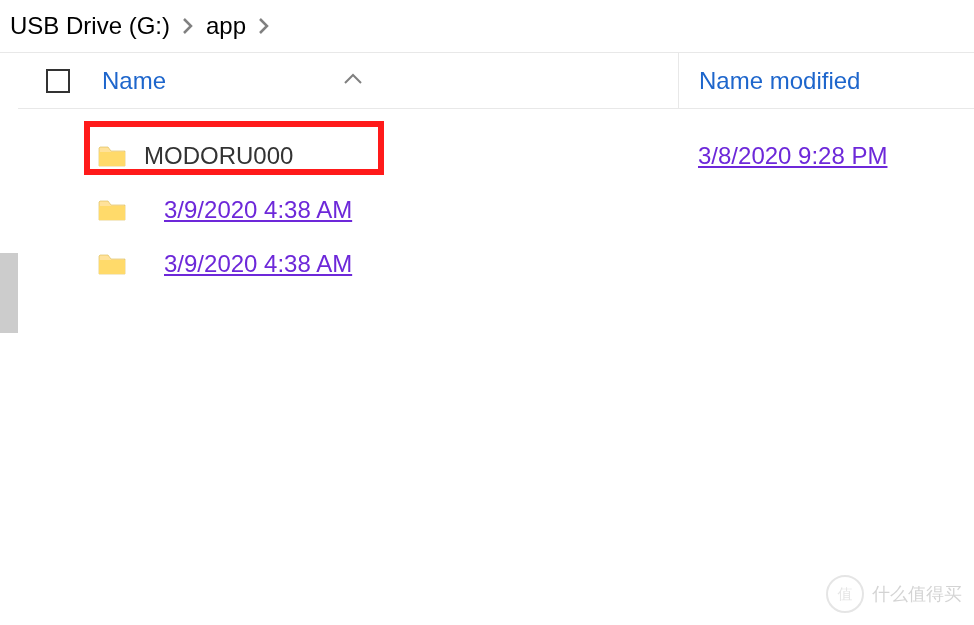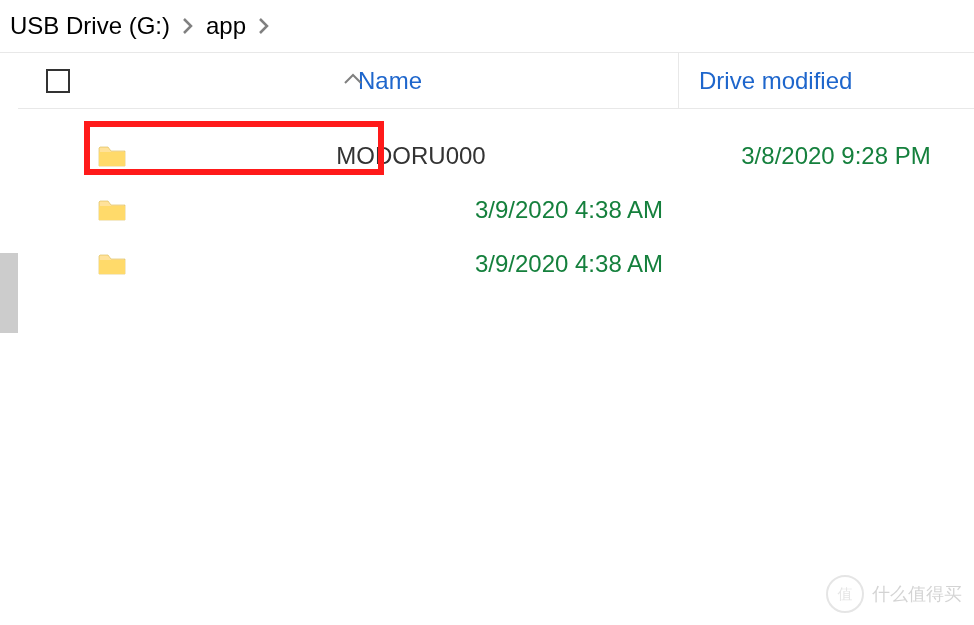--- a/index.html
+++ b/index.html
@@ -22,21 +22,20 @@
     }
     .breadcrumb .crumb { cursor: default; }
     .breadcrumb .chev {
       display: inline-flex;
       align-items: center;
       color: #808080;
     }
     .content {
       display: flex;
       height: calc(100% - 60px);
-      text-align: center;
     }
     .gutter {
       width: 18px;
       background: #fff;
       position: relative;
     }
     .gutter::after {
       content: "";
       position: absolute;
       left: 0;
@@ -98,21 +97,21 @@
     .row .icon-wrap {
       width: 46px;
       display: flex;
       align-items: center;
     }
     .folder-icon {
       width: 28px;
       height: 24px;
     }
     .row .fname { flex: 0 0 534px; }
-    .row .fdate { flex: 1; padding-left: 20px; color: #15803d; }
+    .row .fdate { flex: 1; padding-left: 20px; color: #6d28d9; text-decoration: underline; }
     .highlight {
       position: absolute;
       border: 6px solid #ff1a1a;
       pointer-events: none;
     }
     .watermark {
       position: absolute;
       right: 12px;
       bottom: 12px;
       display: flex;
@@ -162,21 +161,21 @@
       </div>
       <div class="col-name">
         <span>Name</span>
         <span class="sort-caret">
           <svg width="20" height="12" viewBox="0 0 20 12">
               <path d="M2 10 L10 2 L18 10" stroke="#808080" stroke-width="2" fill="none"></path>
             </svg>
         </span>
       </div>
       <div class="col-date">
-        <span>Drive modified</span>
+        <span>Name modified</span>
       </div>
     </div>
 
     <div class="rows" id="rows">
         <div class="row">
     <div class="spacer"></div>
     <div class="icon-wrap">
             <svg class="folder-icon" viewBox="0 0 28 24">
   <path d="M1 4 L1 22 L27 22 L27 7 L13 7 L10 3 L2 3 Z" fill="#ffe29a" stroke="#d9b84f" stroke-width="0.6"></path>
   <path d="M1 8 L27 8 L27 22 L1 22 Z" fill="#ffda6a"></path>

